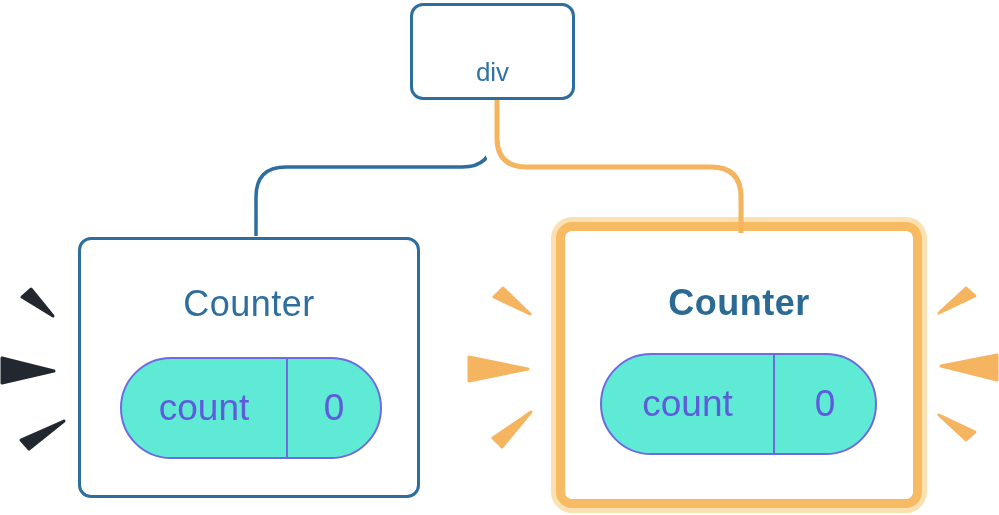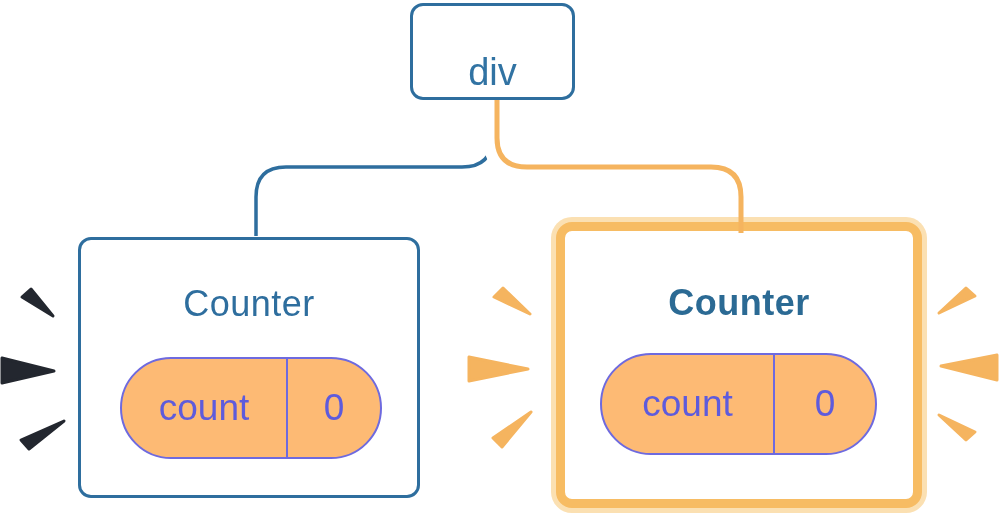--- a/index.html
+++ b/index.html
@@ -9,21 +9,21 @@
   }
   .stage *{box-sizing:border-box;}
 
   
   .node-root{
     position:absolute;left:410px;top:3px;width:165px;height:97px;
     background:#ffffff;border:3px solid #2E6E9E;border-radius:13px;
     display:flex;align-items:center;justify-content:center;z-index:1;
   }
   .node-root .node-label{
-    color:#3173A3;font-size:38px;font-weight:400;line-height:1;margin-top:40px;
+    color:#3173A3;font-size:26px;font-weight:400;line-height:1;margin-top:40px;
   }
 
   
   .card-left{
     position:absolute;left:78px;top:237px;width:342px;height:261px;
     background:#ffffff;border:3px solid #2E6E9E;border-radius:13px;z-index:1;
   }
   .card-left .card-title{
     margin-top:46px;text-align:center;color:#2E6E9E;
     font-size:36px;font-weight:500;line-height:1;letter-spacing:.5px;
@@ -36,21 +36,21 @@
     box-shadow:0 0 0 5px #FBE0B2;z-index:1;
   }
   .card-right .card-title{
     margin-top:54px;text-align:center;color:#2B6A94;
     font-size:36px;font-weight:700;line-height:1;letter-spacing:.5px;
   }
 
   
   .pill{
     position:absolute;display:flex;align-items:stretch;
-    background:#fdba74;border:2px solid #6E6ADF;border-radius:52px;
+    background:#5eead4;border:2px solid #6E6ADF;border-radius:52px;
     overflow:hidden;
   }
   .pill-left{
     pill-key:1;flex:1;display:flex;align-items:center;justify-content:center;
     color:#5E5BDC;font-size:37px;font-weight:400;
   }
   .pill-right{
     display:flex;align-items:center;justify-content:center;
     border-left:2px solid #6E6ADF;
     color:#5E5BDC;font-size:37px;font-weight:400;

